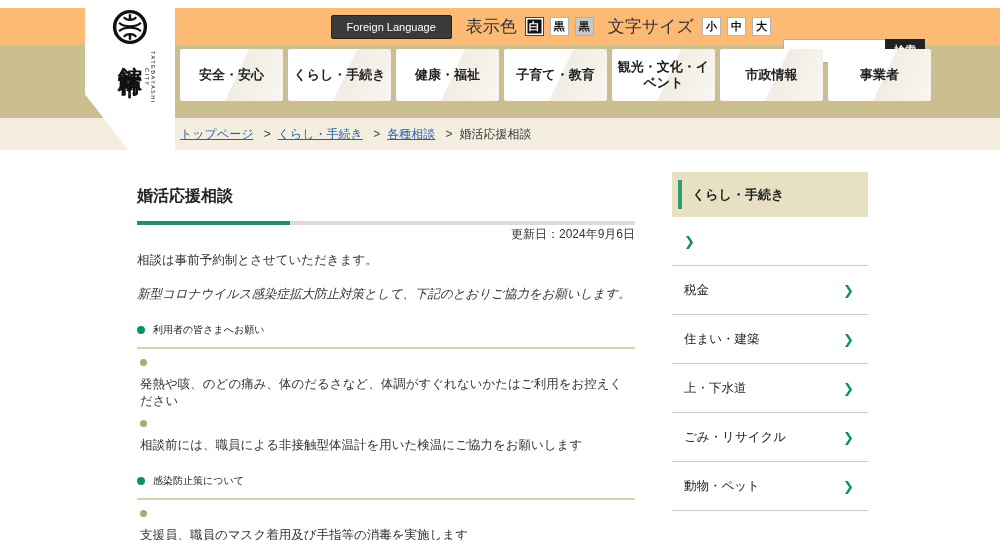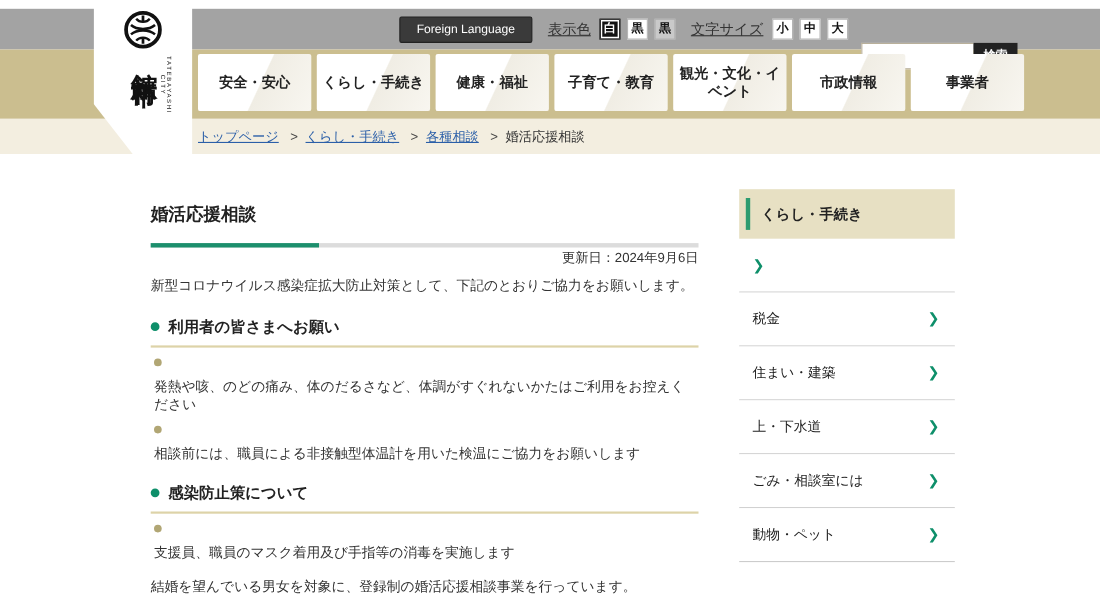--- a/index.html
+++ b/index.html
@@ -6,49 +6,49 @@
   html,body { margin:0; padding:0; }
   body {
     width:1000px; height:540px; overflow:hidden; position:relative;
     background:#fff; color:#333;
     font-family:"Liberation Sans","DejaVu Sans",sans-serif;
   }
 
   
   .top-white { height:8px; background:#fff; }
   .top-bar {
-    height:37px; background:#a3a3a3;
+    height:37px; background:#fdba74;
     display:flex; align-items:center; justify-content:flex-end;
     padding-right:75px; gap:6px;
   }
   .fl-btn {
     background:#3a3a3a; color:#fff; border:1px solid #222; border-radius:2px;
     font-size:11px; padding:5px 15px; cursor:pointer;
     font-family:inherit;
   }
-  .bar-label { font-size:13px; color:#333; margin-left:8px; margin-right:2px;text-decoration:underline; }
+  .bar-label { font-size:17px; color:#333; margin-left:8px; margin-right:2px; }
   .sq-btn {
     width:19px; height:19px; padding:0; line-height:17px; text-align:center;
     font-size:11px; font-weight:bold; cursor:pointer; font-family:inherit;
   }
   .scheme-white { background:#111; color:#fff; border:1px solid #444; box-shadow:inset 0 0 0 1.5px #fff; }
   .scheme-black { background:#fff; color:#111; border:1px solid #b5b5b5; }
   .scheme-gray  { background:#c9c9c9; color:#111; border:1px solid #b0b0b0; }
   .size-btn { background:#fff; color:#111; border:1px solid #b5b5b5; }
   .search-box { display:flex; margin-left:6px;margin-top:48px; }
   .search-input {
     width:102px; height:24px; border:1px solid #b9b09a; border-right:none;
     background:#fff; padding:0 5px; font-size:12px; font-family:inherit;
   }
   .search-btn {
     height:24px; background:#222; color:#fff; border:none; cursor:pointer;
     font-size:11px; font-weight:bold; padding:0 9px; font-family:inherit;
   }
 
-  .nav-band { height:63px; background:#cbbe8f; padding-left:180px; }
+  .nav-band { height:73px; background:#cbbe8f; padding-left:180px; }
   .tabs { display:flex; gap:5px; padding-top:4px; }
   .tab {
     width:103px; height:52px; border-radius:2px; cursor:pointer;
     background:linear-gradient(115deg,#ffffff 0%,#ffffff 54%,#f0ede4 55%,#f8f6f0 100%);
     display:flex; align-items:center; justify-content:center; text-align:center;
     font-size:13px; font-weight:bold; color:#222; line-height:1.25; padding:0 4px;
   }
 
   .crumb-strip {
     height:32px; background:#f3eee0; display:flex; align-items:center;
@@ -75,24 +75,24 @@
     font-size:5.5px; letter-spacing:1.5px; color:#111;
   }
 
   
   .content { position:absolute; left:137px; top:140px; width:498px; }
   .page-title { margin:44px 0 0 0; font-size:16px; font-weight:600; color:#222; line-height:24px; }
   .title-rule { margin-top:13px; height:4px; background:#dcdcdc; position:relative; }
   .title-rule-green { position:absolute; left:0; top:0; height:4px; width:153px; background:#1c8f6d; }
   .updated { margin-top:2px; text-align:right; font-size:12px; color:#333; line-height:14px; }
   .intro { margin:11px 0 0 0; font-size:12.5px; line-height:17.5px; }
-  .intro + .intro { margin-top:4px; }
+  .intro + .intro { margin-top:16px;font-style:italic; }
   .sec-head {
     margin:18px 0 0 0; display:flex; align-items:center; gap:8px;
-    font-size:14px; font-weight:bold; color:#222; line-height:18px;
+    font-size:10px; font-weight:normal; color:#222; line-height:18px;
   }
   .ring { width:5px; height:5px; border:4.5px solid #0e8f6a; border-radius:50%; background:#fff; flex-shrink:0; }
   .tan-rule { margin-top:8px; height:2px; background:#ddd3a8; }
   .bullets { list-style:none; margin:6px 0 0 0; padding:0 0 0 3px; }
   .bullets li { display:flex; align-items:flex-start; gap:10px; font-size:12.5px; line-height:17px; margin-top:6px;flex-direction:column; }
   .dot { width:7px; height:7px; border-radius:50%; background:#b1a674; flex-shrink:0; margin-top:4px; }
   .closing { margin:14px 0 0 0; font-size:12.5px; line-height:17px; }
 
   
   .sidebar { position:absolute; left:672px; top:172px; width:196px; background:#fff; }
@@ -179,20 +179,21 @@
   </div>
 </div>
 
 <main>
   <article class="content">
     <h1 class="page-title">婚活応援相談</h1>
     <div class="title-rule">
         <div class="title-rule-green"></div>
       </div>
     <div class="updated">更新日：2024年9月6日</div>
+    <p class="intro">相談は事前予約制とさせていただきます。</p>
     <p class="intro">新型コロナウイルス感染症拡大防止対策として、下記のとおりご協力をお願いします。</p>
 
     <section>
       <h2 class="sec-head">
         <span class="ring"></span>
         <span>利用者の皆さまへお願い</span>
       </h2>
       <div class="tan-rule"></div>
       <ul class="bullets">
 
@@ -241,21 +242,21 @@
       </li>
         <li class="sb-item">
         <span>住まい・建築</span>
         <span class="chev">❯</span>
       </li>
         <li class="sb-item">
         <span>上・下水道</span>
         <span class="chev">❯</span>
       </li>
         <li class="sb-item">
-        <span>ごみ・相談室には</span>
+        <span>ごみ・リサイクル</span>
         <span class="chev">❯</span>
       </li>
         <li class="sb-item">
         <span>動物・ペット</span>
         <span class="chev">❯</span>
       </li>
       </ul>
   </aside>
 </main>
 

